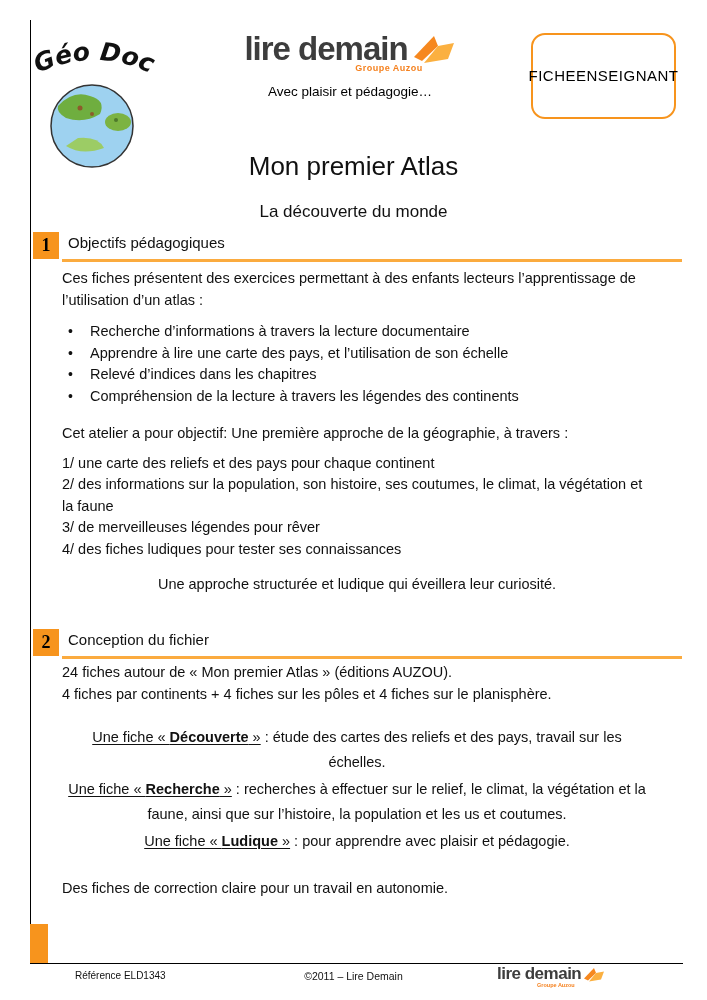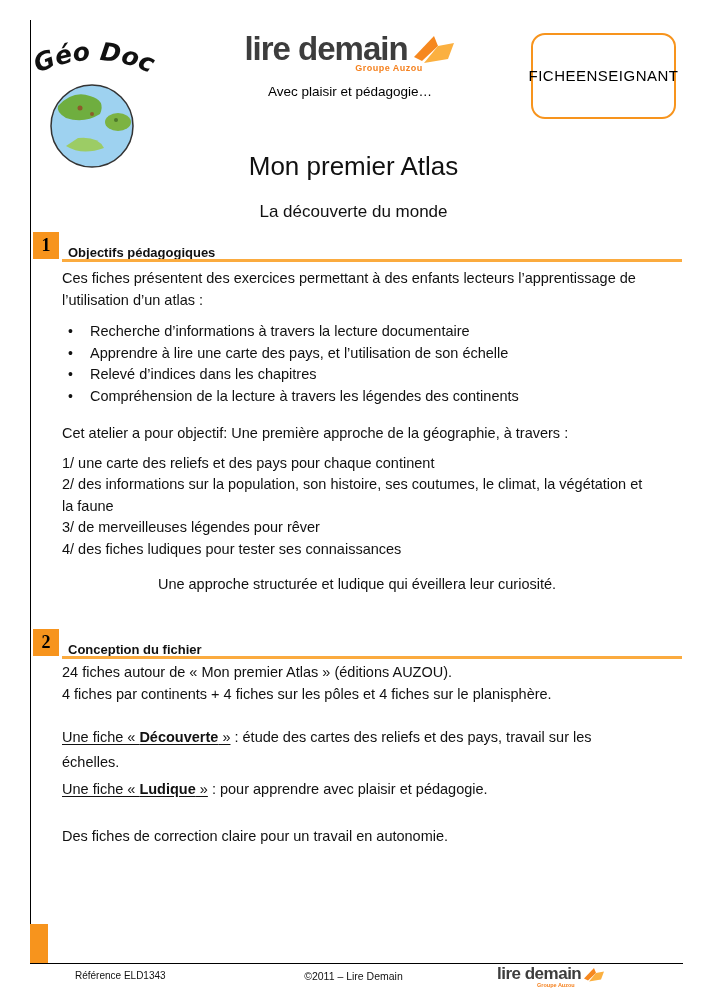--- a/index.html
+++ b/index.html
@@ -36,36 +36,36 @@
   .doc-title { font-size:26px; margin:0; font-weight:normal; }
   .doc-subtitle { font-size:17px; margin:20px 0 0; font-weight:normal; }
 
   
   .section-head { position:absolute; left:33px; right:25px; height:27px; }
   .section-num {
     position:absolute; left:0; top:0; width:26px; height:27px; background:#f7941d;
     color:#000; font-family:"Liberation Serif", serif; font-weight:bold; font-size:18px;
     display:flex; align-items:center; justify-content:center;
   }
-  .section-title { position:absolute; left:35px; top:13px; font-size:13px; font-weight:bold; }
+  .section-title { position:absolute; left:35px; top:2px; font-size:15px; font-weight:normal; }
   .section-rule { position:absolute; left:29px; right:0; bottom:-3px; height:3px; background:#fbab3f; }
 
   
   .content { position:absolute; left:62px; width:590px; font-size:14.5px; line-height:21.5px; }
   .content p { margin:0; }
   .intro { margin-bottom:0; }
   ul.bullets { list-style:none; margin:10px 0 0; padding:0; }
   ul.bullets li { position:relative; padding-left:28px; line-height:21.5px; }
   ul.bullets li::before { content:"•"; position:absolute; left:6px; top:0; font-size:14px; }
   .objective { margin-top:16px !important; }
   .numbered { margin-top:8px; }
   .closing { text-align:center; margin-top:14px !important; }
 
   .intro2 { margin:0; }
-  .fiches { margin-top:20px; }
+  .fiches { margin-top:20px;text-align:center; }
   .fiche { line-height:25px; margin:2px 0 0 !important; }
   .fiche-label { text-decoration:underline; text-underline-offset:2px; }
   .note { margin-top:24px !important; }
 
   
   .bottom-bar { position:absolute; left:30px; top:924px; width:18px; height:39px; background:#f7941d; }
   .footer-rule { position:absolute; left:30px; right:24px; top:963px; height:1px; background:#000; }
   .footer-ref { position:absolute; left:75px; top:970px; font-size:10px; }
   .footer-copy { position:absolute; left:0; right:0; top:970px; text-align:center; font-size:10.5px; }
   .footer-brand { position:absolute; left:497px; top:964px; }
@@ -151,20 +151,21 @@
     <div class="section-title">Conception du fichier</div>
     <div class="section-rule"></div>
   </div>
 
   <div class="content" style="top:662px">
     <p class="intro2">24 fiches autour de « Mon premier Atlas » (éditions AUZOU).</p>
     <p class="intro2">4 fiches par continents + 4 fiches sur les pôles et 4 fiches sur le planisphère.</p>
 
     <div class="fiches">
       <p class="fiche"><span class="fiche-label"><span>Une fiche « </span><b>Découverte</b><span> »</span></span><span> : étude des cartes des reliefs et des pays, travail sur les échelles.</span></p>
+      <p class="fiche"><span class="fiche-label"><span>Une fiche « </span><b>Recherche</b><span> »</span></span><span> : recherches à effectuer sur le relief, le climat, la végétation et la faune, ainsi que sur l’histoire, la population et les us et coutumes.</span></p>
       <p class="fiche"><span class="fiche-label"><span>Une fiche « </span><b>Ludique</b><span> »</span></span><span> : pour apprendre avec plaisir et pédagogie.</span></p>
     </div>
 
     <p class="note">Des fiches de correction claire pour un travail en autonomie.</p>
   </div>
 
   <div class="bottom-bar"></div>
   <div class="footer-rule"></div>
   <div class="footer-ref">Référence ELD1343</div>
   <div class="footer-copy">©2011 – Lire Demain</div>

